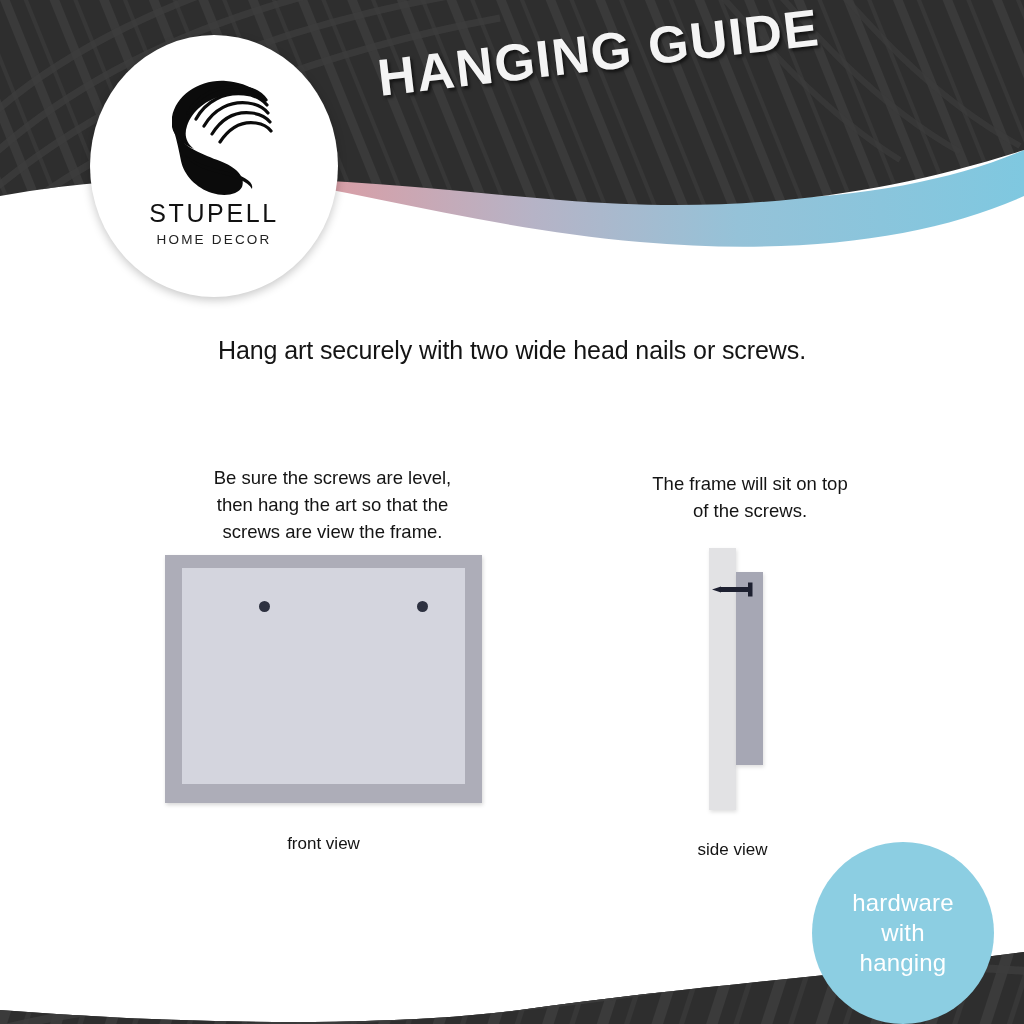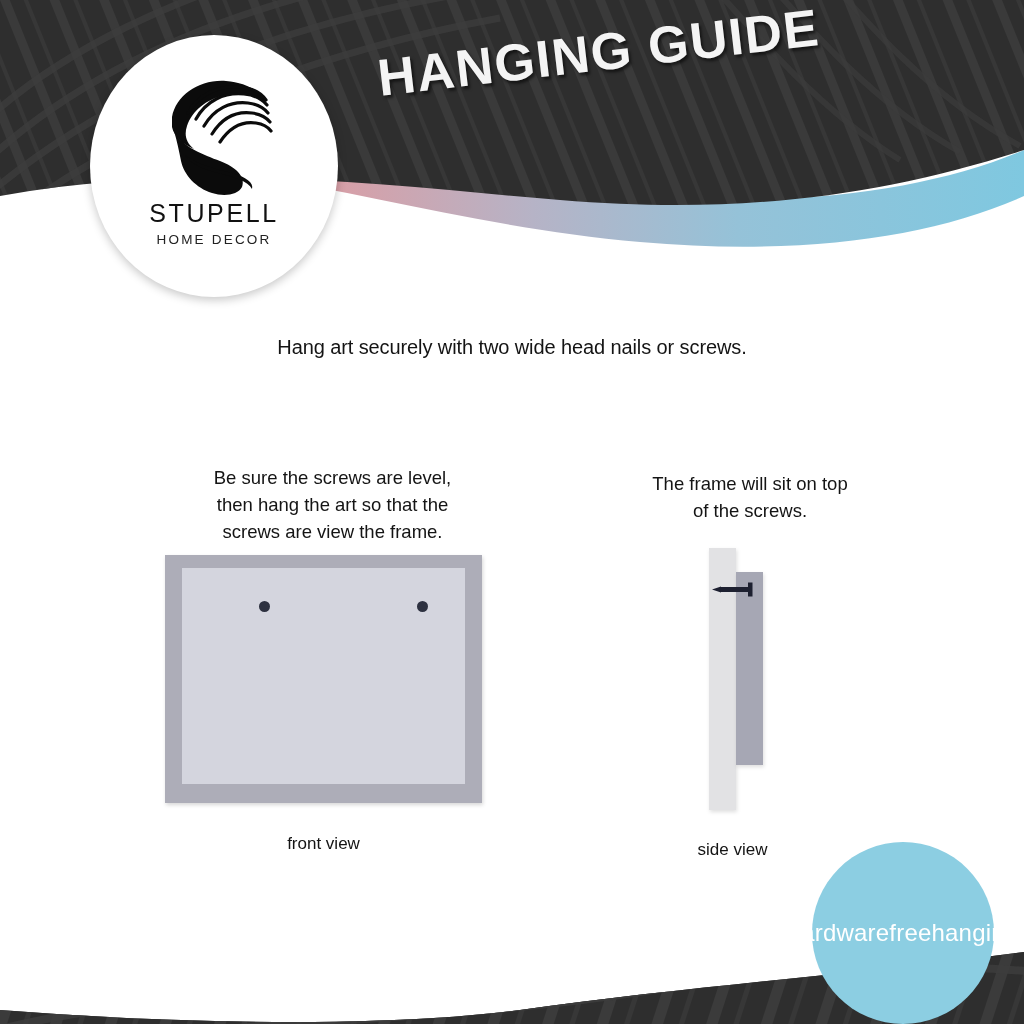--- a/index.html
+++ b/index.html
@@ -41,21 +41,21 @@
     font-family:"Liberation Sans","DejaVu Sans",sans-serif;
   }
 
   .product-name{
     position:absolute;left:372px;top:239px;z-index:15;
     font-size:38px;font-weight:400;color:#141414;letter-spacing:.4px;white-space:nowrap;
   }
 
   .lede{
     position:absolute;left:0;top:336px;width:1024px;text-align:center;z-index:15;
-    font-size:20px;font-weight:500;color:#141414;letter-spacing:-0.1px;
+    font-size:25px;font-weight:500;color:#141414;letter-spacing:-0.1px;
   }
 
   
   .col{position:absolute;z-index:15;}
   .col-left{left:140px;top:444px;width:385px;}
   .col-right{left:570px;top:450px;width:360px;}
 
   .col-cap{
     text-align:center;font-size:18.5px;line-height:27px;font-weight:500;color:#141414;margin-top:20px;
   }
@@ -90,21 +90,21 @@
 
   .view-label{
     position:absolute;z-index:15;font-size:17px;font-weight:500;color:#141414;text-align:center;
   }
   .view-label.front{left:165px;top:834px;width:317px;}
   .view-label.side{left:645px;top:840px;width:175px;}
 
   
   .hw-badge{
     position:absolute;left:812px;top:842px;width:182px;height:182px;border-radius:50%;
-    background:#8ccee2;display:flex;flex-direction:row;align-items:center;justify-content:center;
+    background:#8ccee2;display:flex;flex-direction:column;align-items:center;justify-content:center;
     z-index:30;color:#ffffff;line-height:30px;
   }
   .hw-badge span{display:block;text-align:center;font-size:24px;font-weight:400;letter-spacing:.2px;}
 </style>
 </head>
 <body>
 
 <div id="stage">
 
   <svg class="band" viewBox="0 0 1024 1024" width="1024" height="1024" preserveAspectRatio="none">
@@ -220,17 +220,17 @@
   <div class="side-frame"></div>
   <svg class="nail" viewBox="0 0 46 18">
     <polygon points="0,9.5 9,6.5 9,12.5" fill="#1d2030"></polygon>
     <rect x="8" y="7" width="30" height="5" fill="#1d2030"></rect>
     <rect x="36" y="2.5" width="4.5" height="14" fill="#1d2030"></rect>
   </svg>
   <div class="view-label side">side view</div>
 
   <div class="hw-badge">
     <span>hardware</span>
-    <span>free</span>
+    <span>with</span>
     <span>hanging</span>
   </div>
 
 </div>
 
 </body></html>

